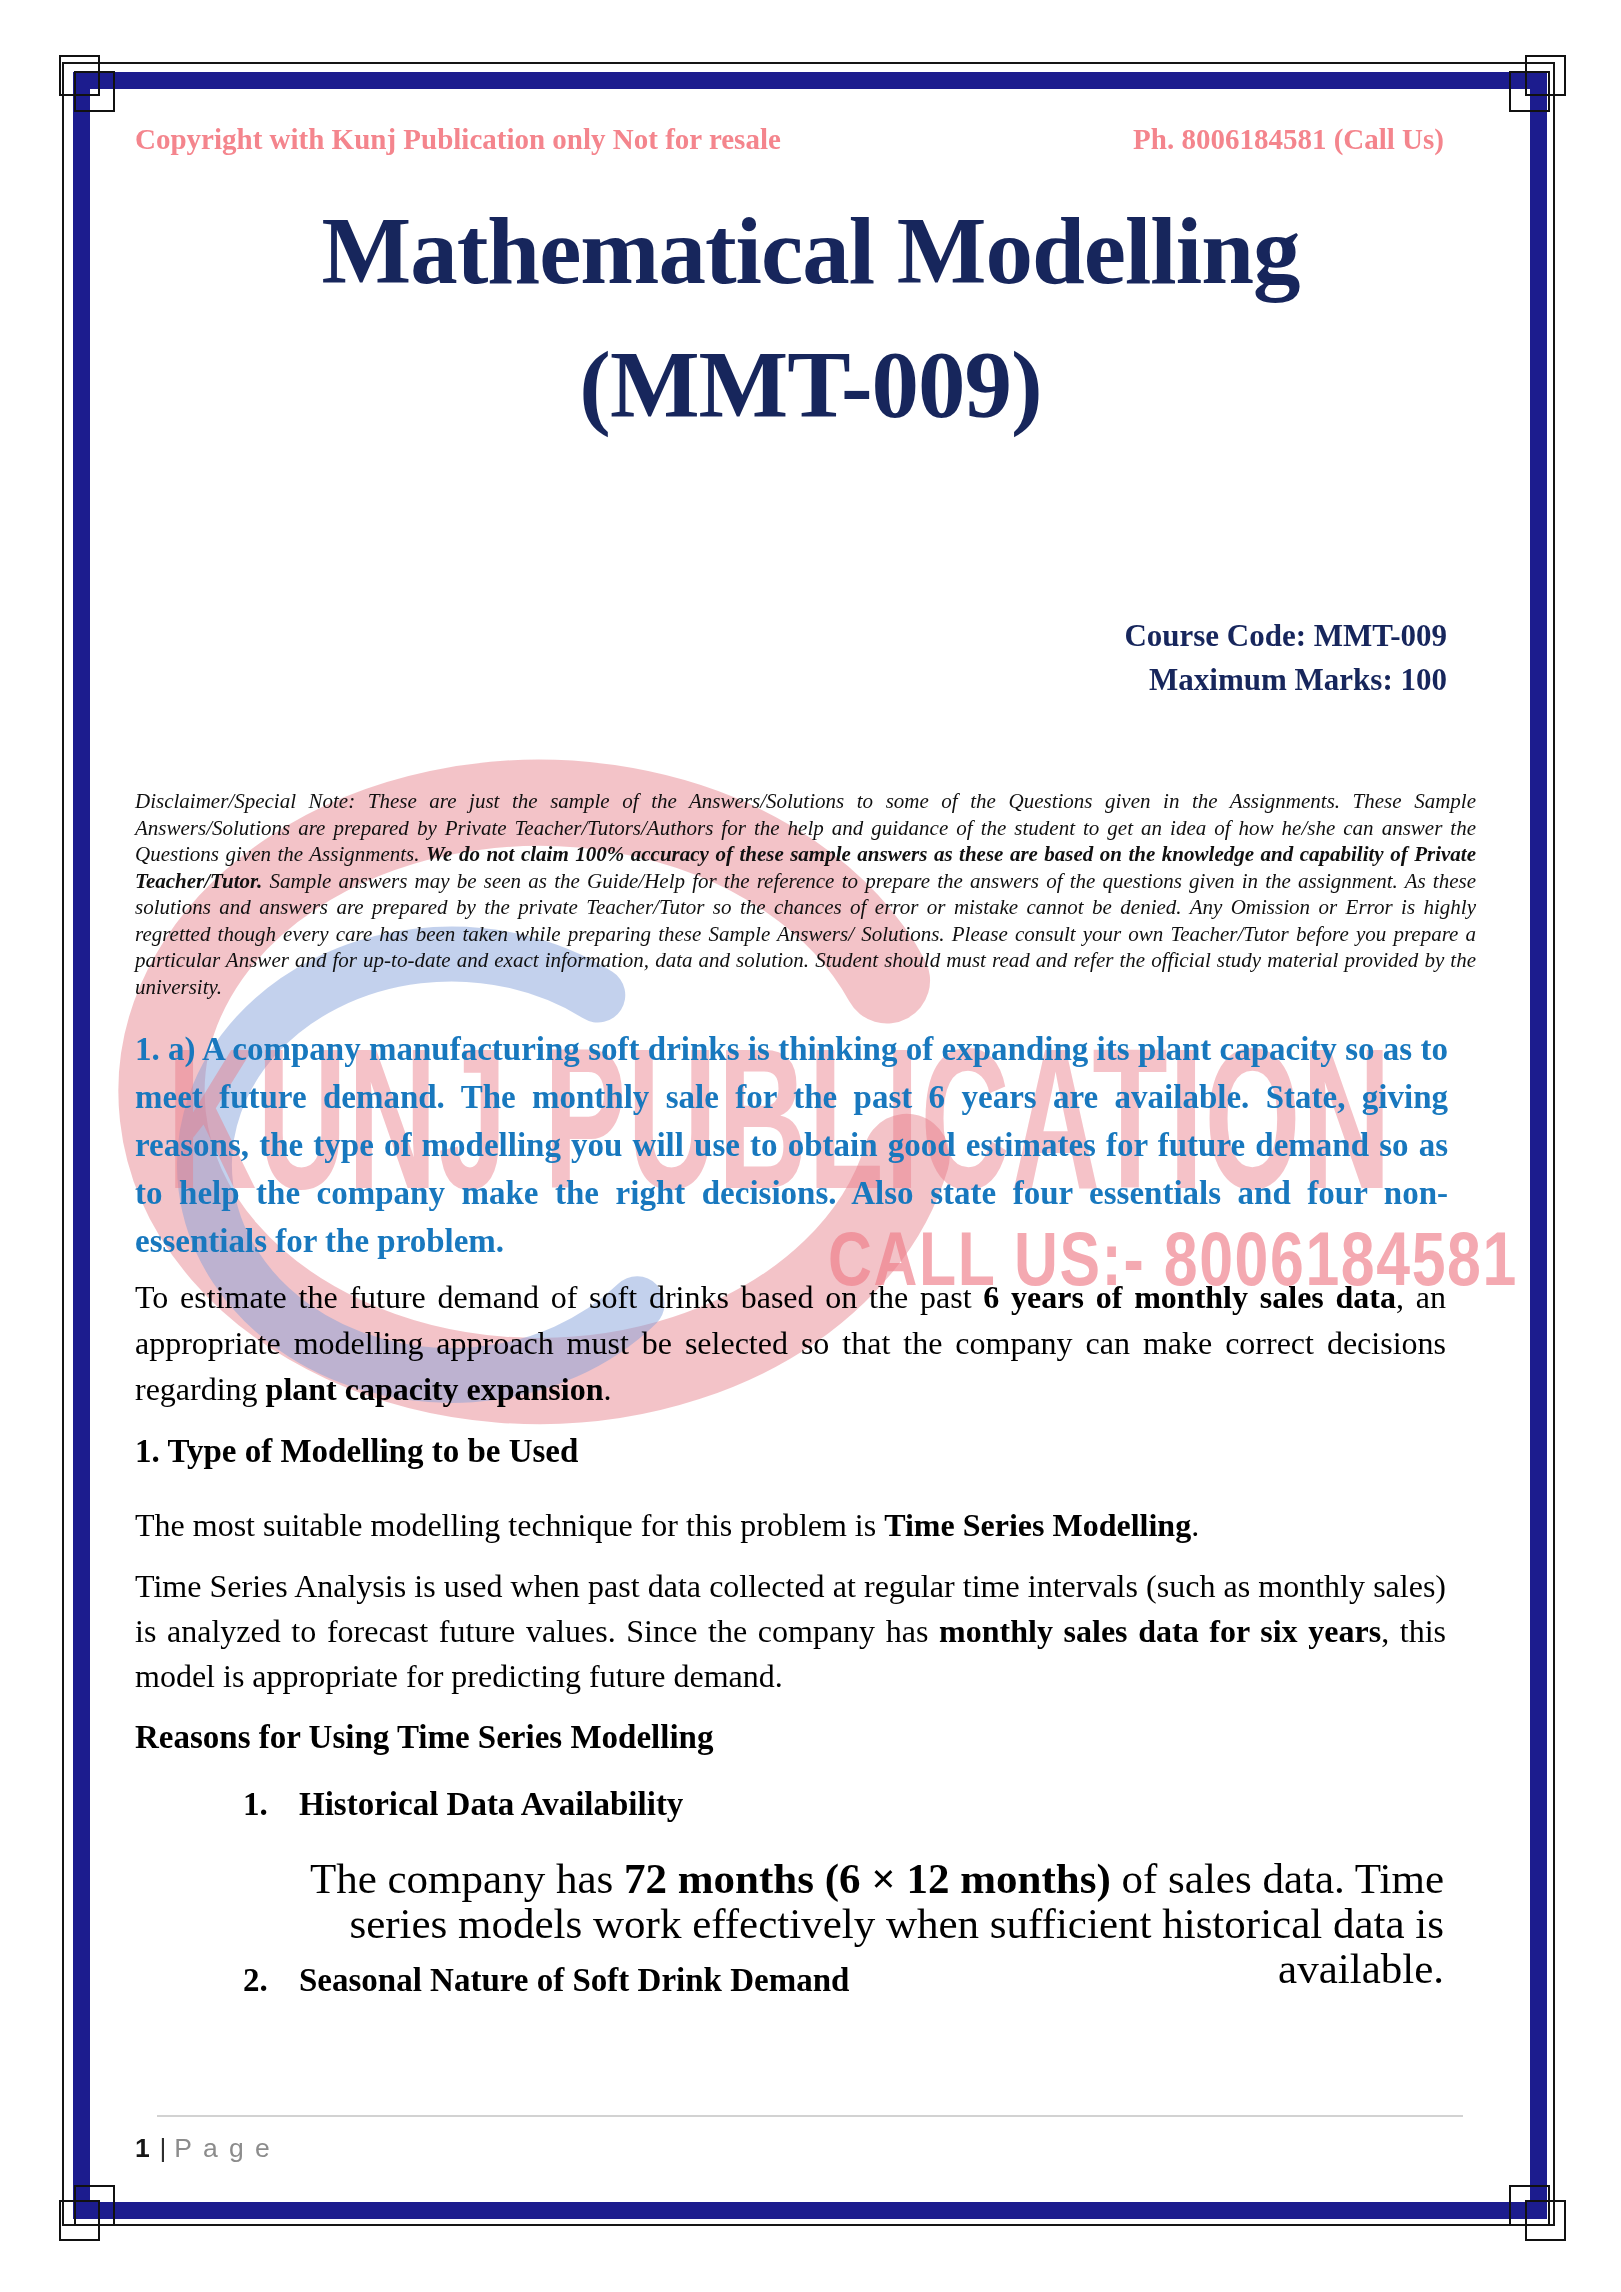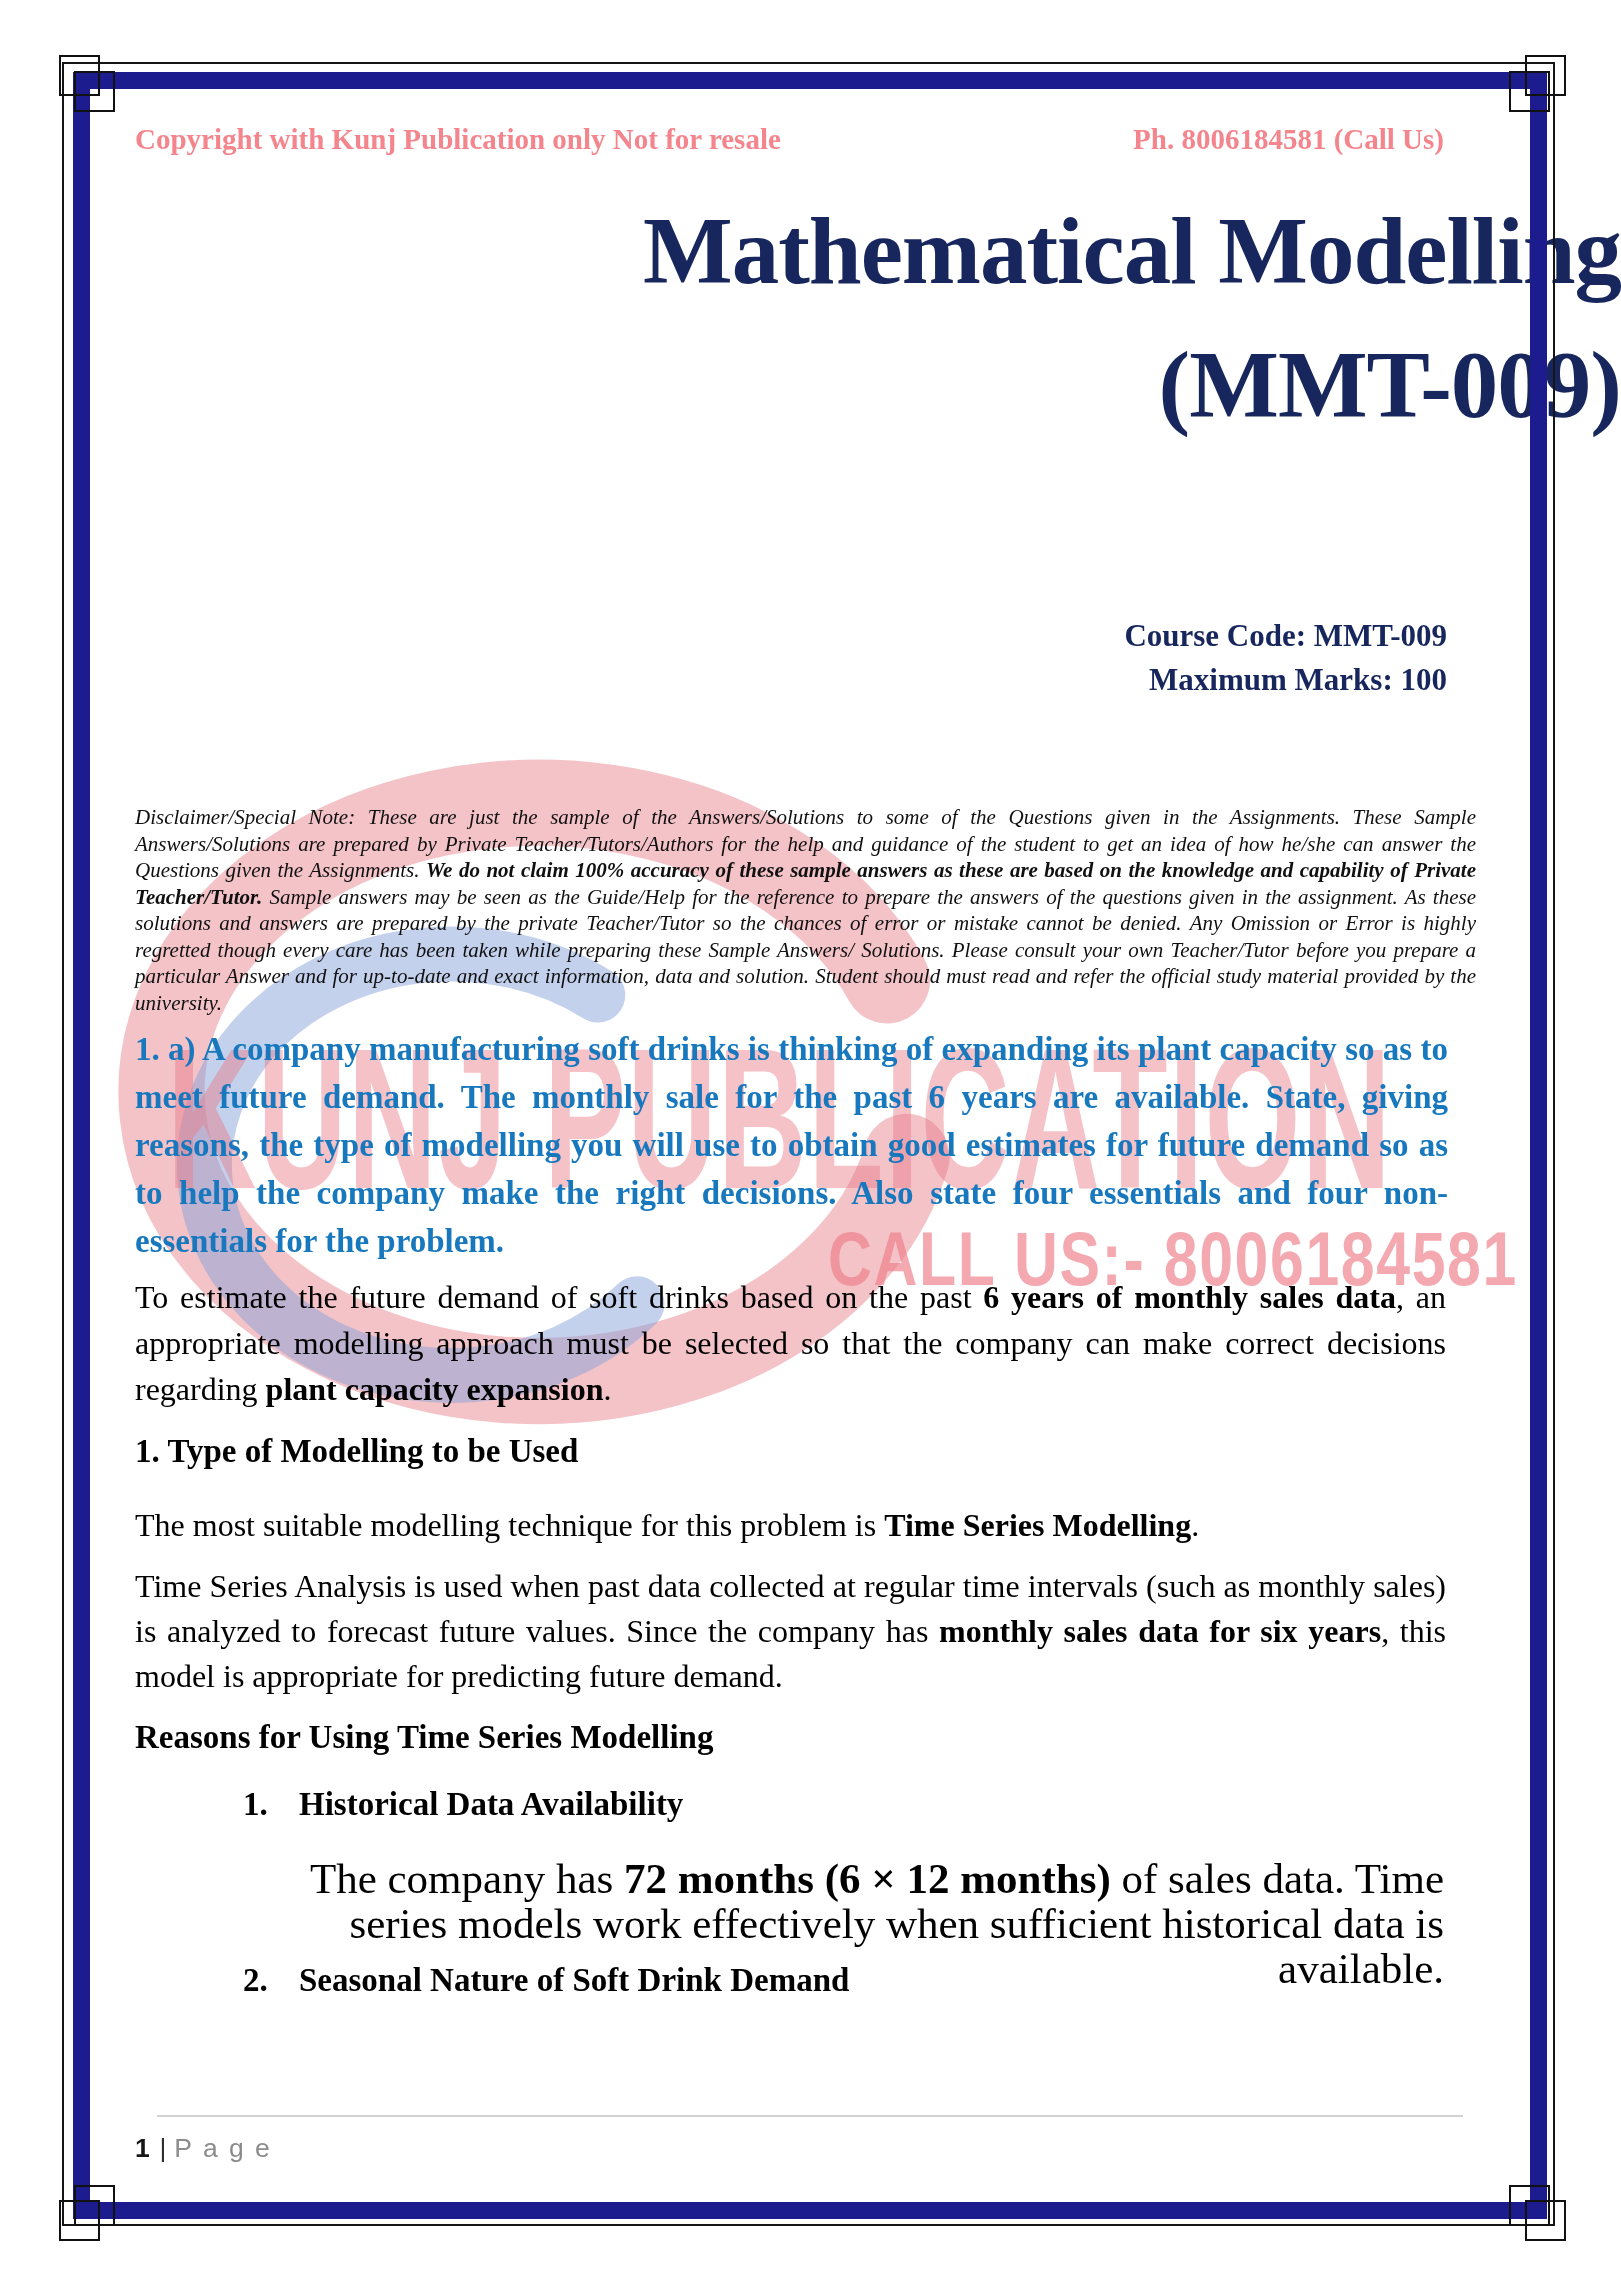--- a/index.html
+++ b/index.html
@@ -24,26 +24,26 @@
   .wm-call{
     position:absolute;left:828px;top:1215px;z-index:0;white-space:nowrap;
     font-family:"Liberation Sans",sans-serif;font-weight:bold;font-size:76px;
     color:rgba(238,125,136,0.66);transform:scale(0.80,1.0);transform-origin:left top;
     letter-spacing:2px;pointer-events:none;
   }
   
   .content{position:absolute;left:0;top:0;width:1621px;height:2060px;z-index:1;}
   .hdr-row{position:absolute;left:135px;top:123px;width:1309px;display:flex;
     justify-content:space-between;font-weight:bold;font-size:29px;color:#f4858d;}
-  .doc-title{position:absolute;left:0;top:184px;width:1621px;text-align:right;
+  .doc-title{position:absolute;left:0;top:184px;width:1621px;text-align:center;
     font-weight:bold;font-size:95px;line-height:134px;color:#17265c;letter-spacing:-1px;}
   .meta{position:absolute;right:174px;top:614px;text-align:right;font-weight:bold;
     font-size:31px;line-height:44px;color:#17265c;margin-left:32px;}
   .disclaimer{position:absolute;left:135px;top:788px;width:1341px;
-    font-style:italic;font-size:21px;line-height:26.5px;text-align:justify;color:#101010;margin-top:16px;}
+    font-style:italic;font-size:21px;line-height:26.5px;text-align:justify;color:#101010;}
   .disclaimer .b{font-weight:bold;}
   .question{position:absolute;left:135px;top:1025px;width:1313px;
     font-weight:bold;font-size:33px;line-height:48px;text-align:justify;color:#1878be;}
   .para{position:absolute;left:135px;width:1311px;font-size:32px;line-height:46px;
     text-align:justify;color:#000;}
   .b{font-weight:bold;}
   .h-black{position:absolute;left:135px;font-weight:bold;font-size:33px;color:#000;white-space:nowrap;}
   .li-row{position:absolute;font-weight:bold;font-size:33px;color:#000;white-space:nowrap;}
   .li-num{position:absolute;left:243px;}
   .li-title{position:absolute;left:299px;}

